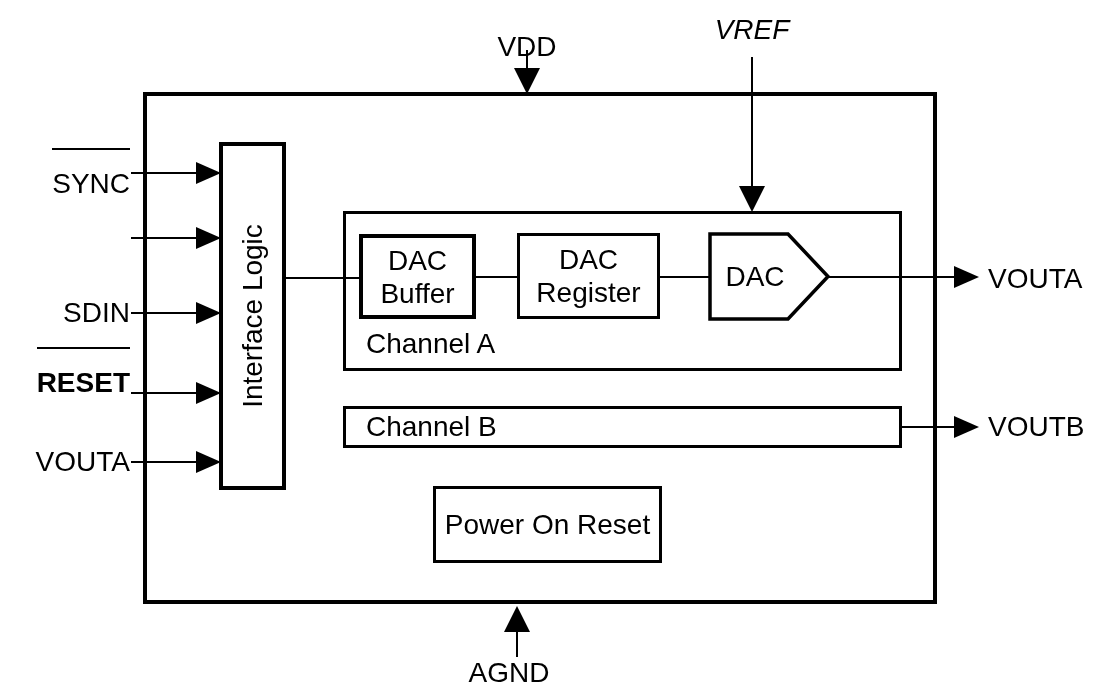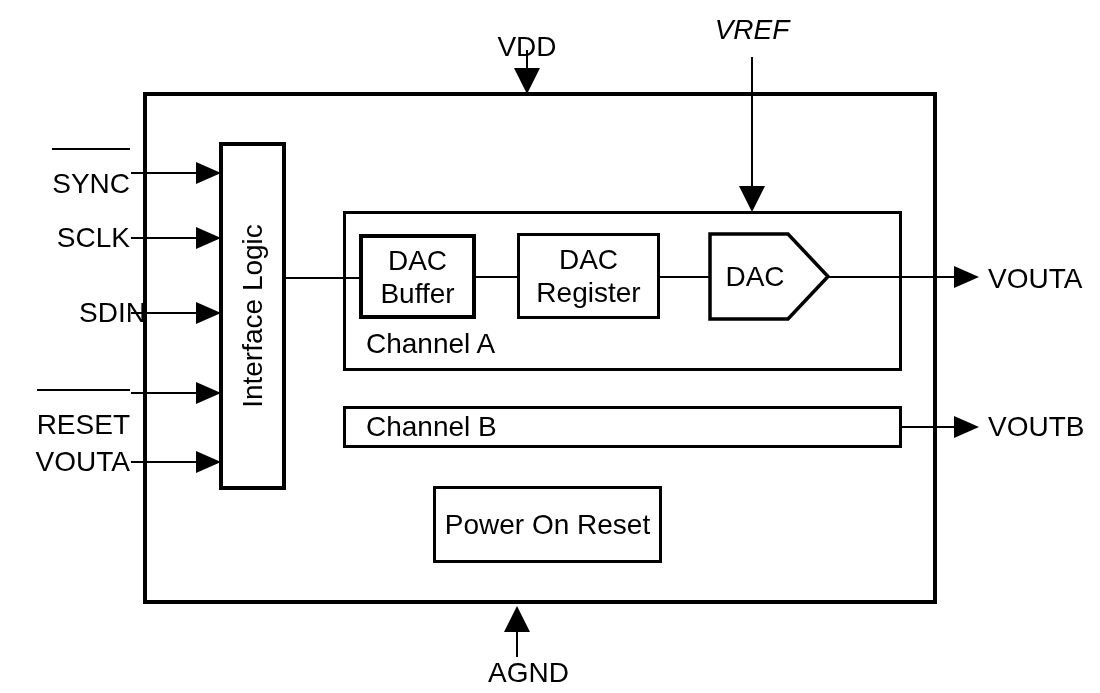--- a/index.html
+++ b/index.html
@@ -192,34 +192,31 @@
     <span>Power On Reset</span>
   </div>
 
   <div class="lbl pin-top" style="left:467px; top:20px;margin-top:10px;">
     <span>VDD</span>
   </div>
   <div class="lbl pin-top" style="left:692px; top:13px;font-style:italic;">
     <span>VREF</span>
   </div>
 
-  <div class="lbl pin-top" style="left:449px; top:656px;justify-content:flex-end;">
+  <div class="lbl pin-top" style="left:449px; top:656px;">
     <span>AGND</span>
   </div>
 
   <div class="lbl input-lbl" style="top:155px;">
     <span class="overline">SYNC</span>
   </div>
-  <div class="lbl input-lbl" style="top:220px;">
-    <span>SCLK</span>
-  </div>
-  <div class="lbl input-lbl" style="top:295px;margin-left:16px;">
+  <div class="lbl input-lbl" style="top:295px;">
     <span>SDIN</span>
   </div>
-  <div class="lbl input-lbl" style="top:396px;">
+  <div class="lbl input-lbl" style="top:354px;font-weight:bold;">
     <span class="overline">RESET</span>
   </div>
   <div class="lbl input-lbl" style="top:444px;">
     <span>VOUTA</span>
   </div>
 
   <div class="lbl" style="left:988px; top:259px; height:36px;align-items:flex-end;">
     <span>VOUTA</span>
   </div>
   <div class="lbl" style="left:988px; top:409px; height:36px;">

